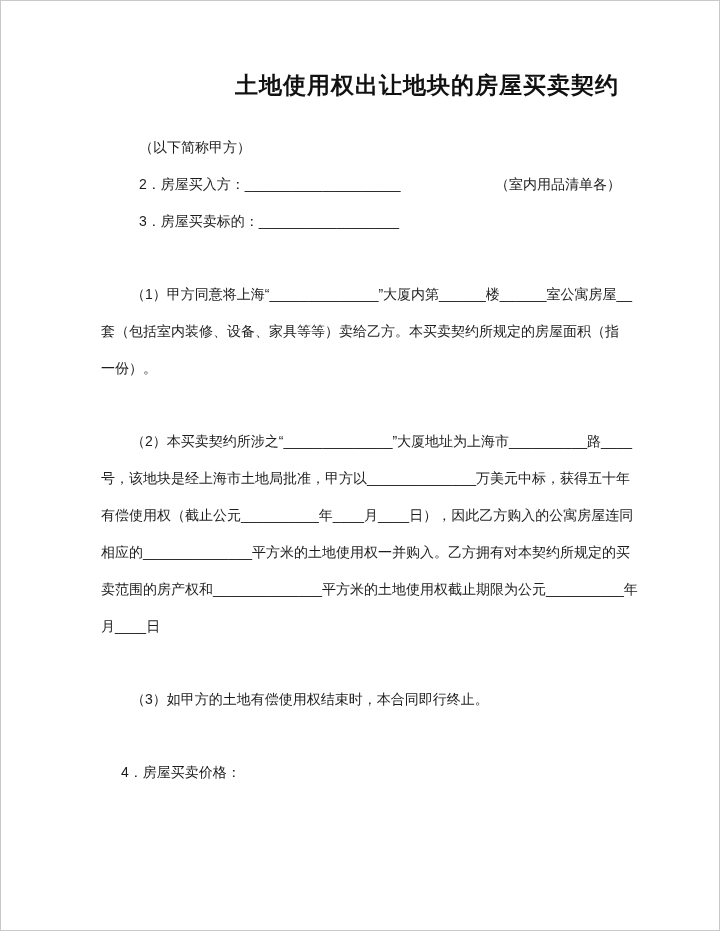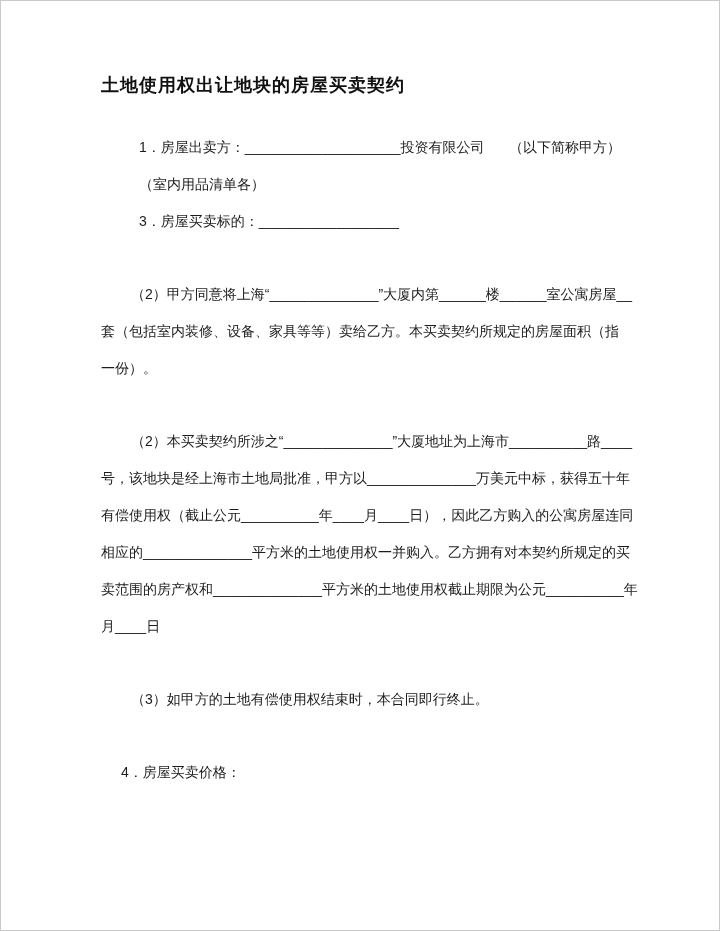--- a/index.html
+++ b/index.html
@@ -19,22 +19,22 @@
     overflow: hidden;
   }
   .content {
     box-sizing: border-box;
     width: 100%;
     height: 100%;
     padding: 70px 100px 40px 100px;
   }
   .doc-title {
     margin: 0 0 30px 0;
-    text-align: left;
-    font-size: 18px;
+    text-align: right;
+    font-size: 23px;
     font-weight: bold;
     letter-spacing: 1px;
     line-height: 28px;
     color: #111;
     white-space: nowrap;
   }
   .items {
     width: 482px;
     margin-left: 38px;
   }
@@ -72,34 +72,34 @@
 </head>
 <body>
 
 <div class="page">
   <div class="content">
 
     <h1 class="doc-title">土地使用权出让地块的房屋买卖契约</h1>
 
     <div class="items">
       <div class="item-row">
-        <span>1．房屋出卖方：____________________投资有限公司</span>
         <span class="note">（以下简称甲方）</span>
       </div>
       <div class="item-row">
+        <span>2．房屋买入方：____________________</span>
         <span class="note">（室内用品清单各）</span>
       </div>
       <div class="item-row">
         <span>3．房屋买卖标的：__________________</span>
         <span class="note"></span>
       </div>
     </div>
 
     <div class="para indent-first">
-        <div class="line">（2）甲方同意将上海“______________”大厦内第______楼______室公寓房屋__</div>
+        <div class="line">（1）甲方同意将上海“______________”大厦内第______楼______室公寓房屋__</div>
         <div class="line">套（包括室内装修、设备、家具等等）卖给乙方。本买卖契约所规定的房屋面积（指</div>
         <div class="line">一份）。</div>
       </div>
 
     <div class="para indent-first">
         <div class="line">（2）本买卖契约所涉之“______________”大厦地址为上海市__________路____</div>
         <div class="line">号，该地块是经上海市土地局批准，甲方以______________万美元中标，获得五十年</div>
         <div class="line">有偿使用权（截止公元__________年____月____日），因此乙方购入的公寓房屋连同</div>
         <div class="line">相应的______________平方米的土地使用权一并购入。乙方拥有对本契约所规定的买</div>
         <div class="line">卖范围的房产权和______________平方米的土地使用权截止期限为公元__________年</div>

